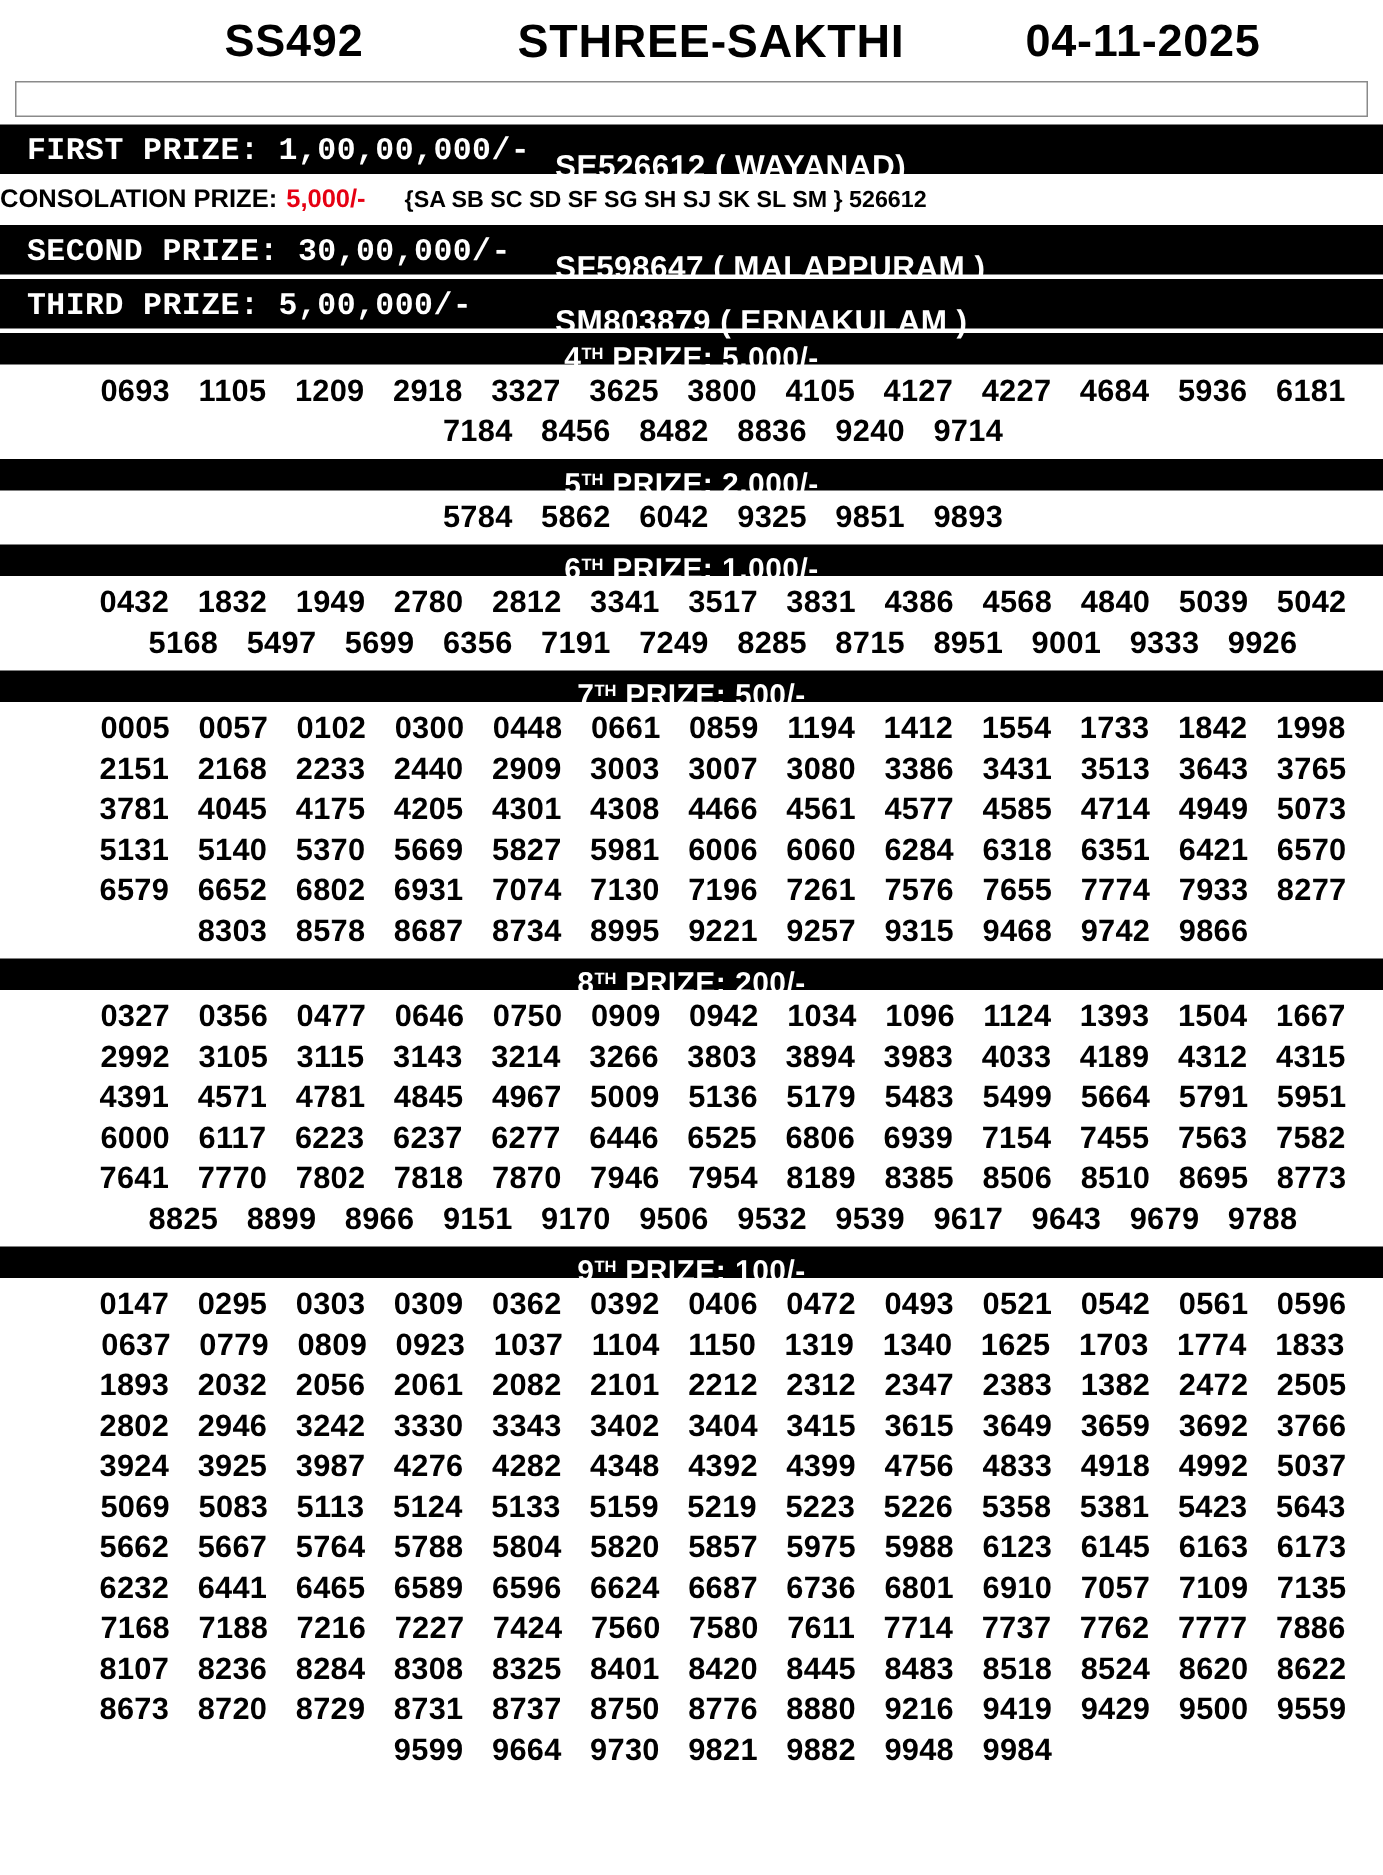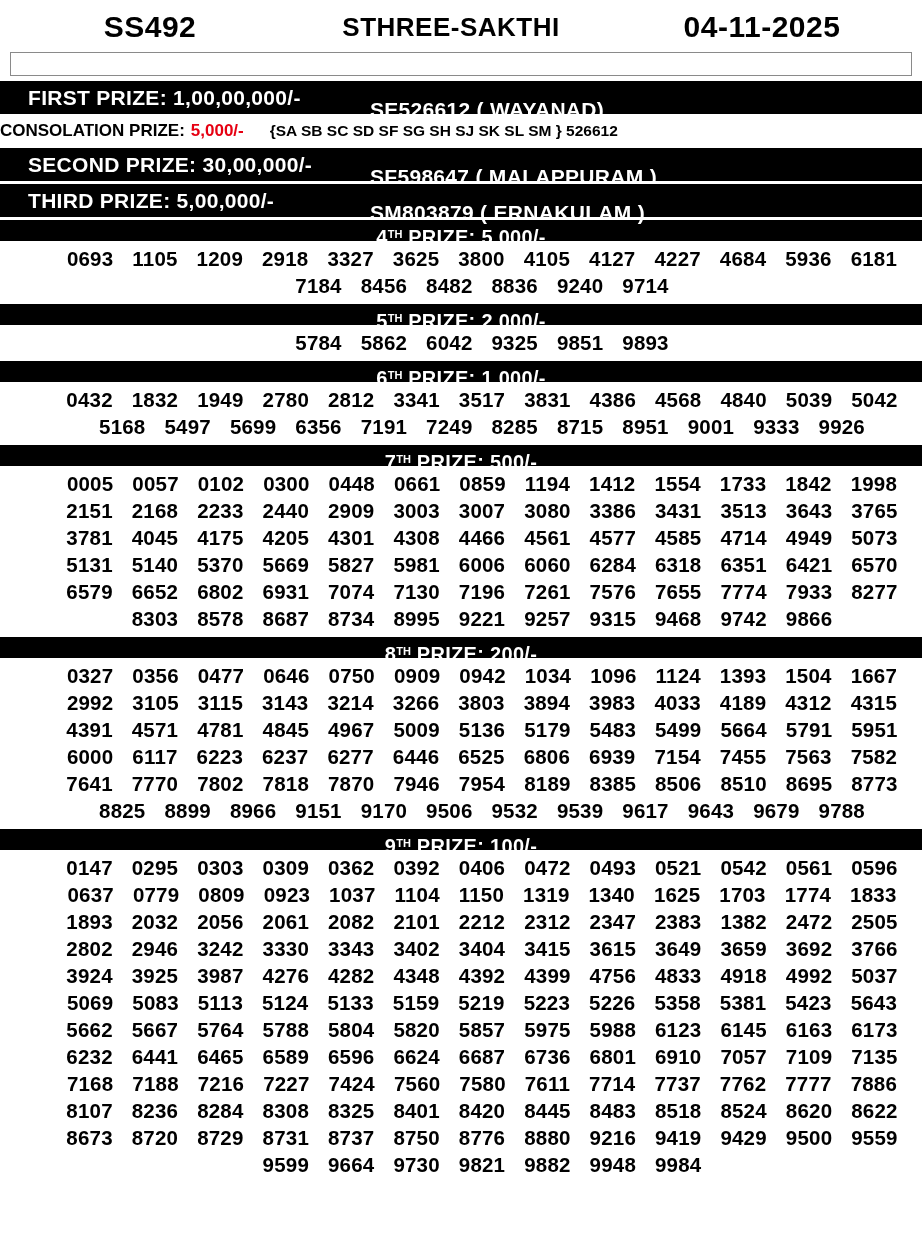--- a/index.html
+++ b/index.html
@@ -15,23 +15,24 @@
     min-height: 1250px;
     position: relative;
     padding-top: 6px;
   }
   
   .top-header {
     display: grid;
     grid-template-columns: 280px 1fr 300px;
     align-items: center;
     padding: 4px 10px 6px 10px;
+    margin-left: 46px;
   }
   .top-header .code  { font-size: 30px; text-align: center; letter-spacing: 0.5px; }
-  .top-header .title { font-size: 26px; text-align: center; letter-spacing: 0.5px; }
+  .top-header .title { font-size: 31px; text-align: center; letter-spacing: 0.5px; }
   .top-header .date  { font-size: 30px; text-align: center; letter-spacing: 0.5px; }
   
   .blank-box {
     display: block;
     width: 902px;
     height: 24px;
     margin: 2px 10px 5px 10px;
     border: 1px solid #8a8a8a;
     background: #fff;
     font: inherit;
@@ -44,21 +45,21 @@
     font-weight: bold;
   }
   .prize-bar {
     position: relative;
     height: 33px;
     line-height: 33px;
     font-size: 21px;
     margin-bottom: 3px;
     white-space: nowrap;
   }
-  .prize-bar .label { padding-left: 28px; letter-spacing: 0.3px; }
+  .prize-bar .label { padding-left: 18px; letter-spacing: 0.3px; font-family: Liberation Mono, monospace; }
   .prize-bar .winner { position: absolute; left: 370px; top: 12px; letter-spacing: 0.3px; }
   
   .consolation {
     height: 28px;
     line-height: 28px;
     font-size: 17px;
     margin-bottom: 3px;
     white-space: nowrap;
   }
   .consolation .amount { color: var(--red, #e60012); margin-left: 6px; }

